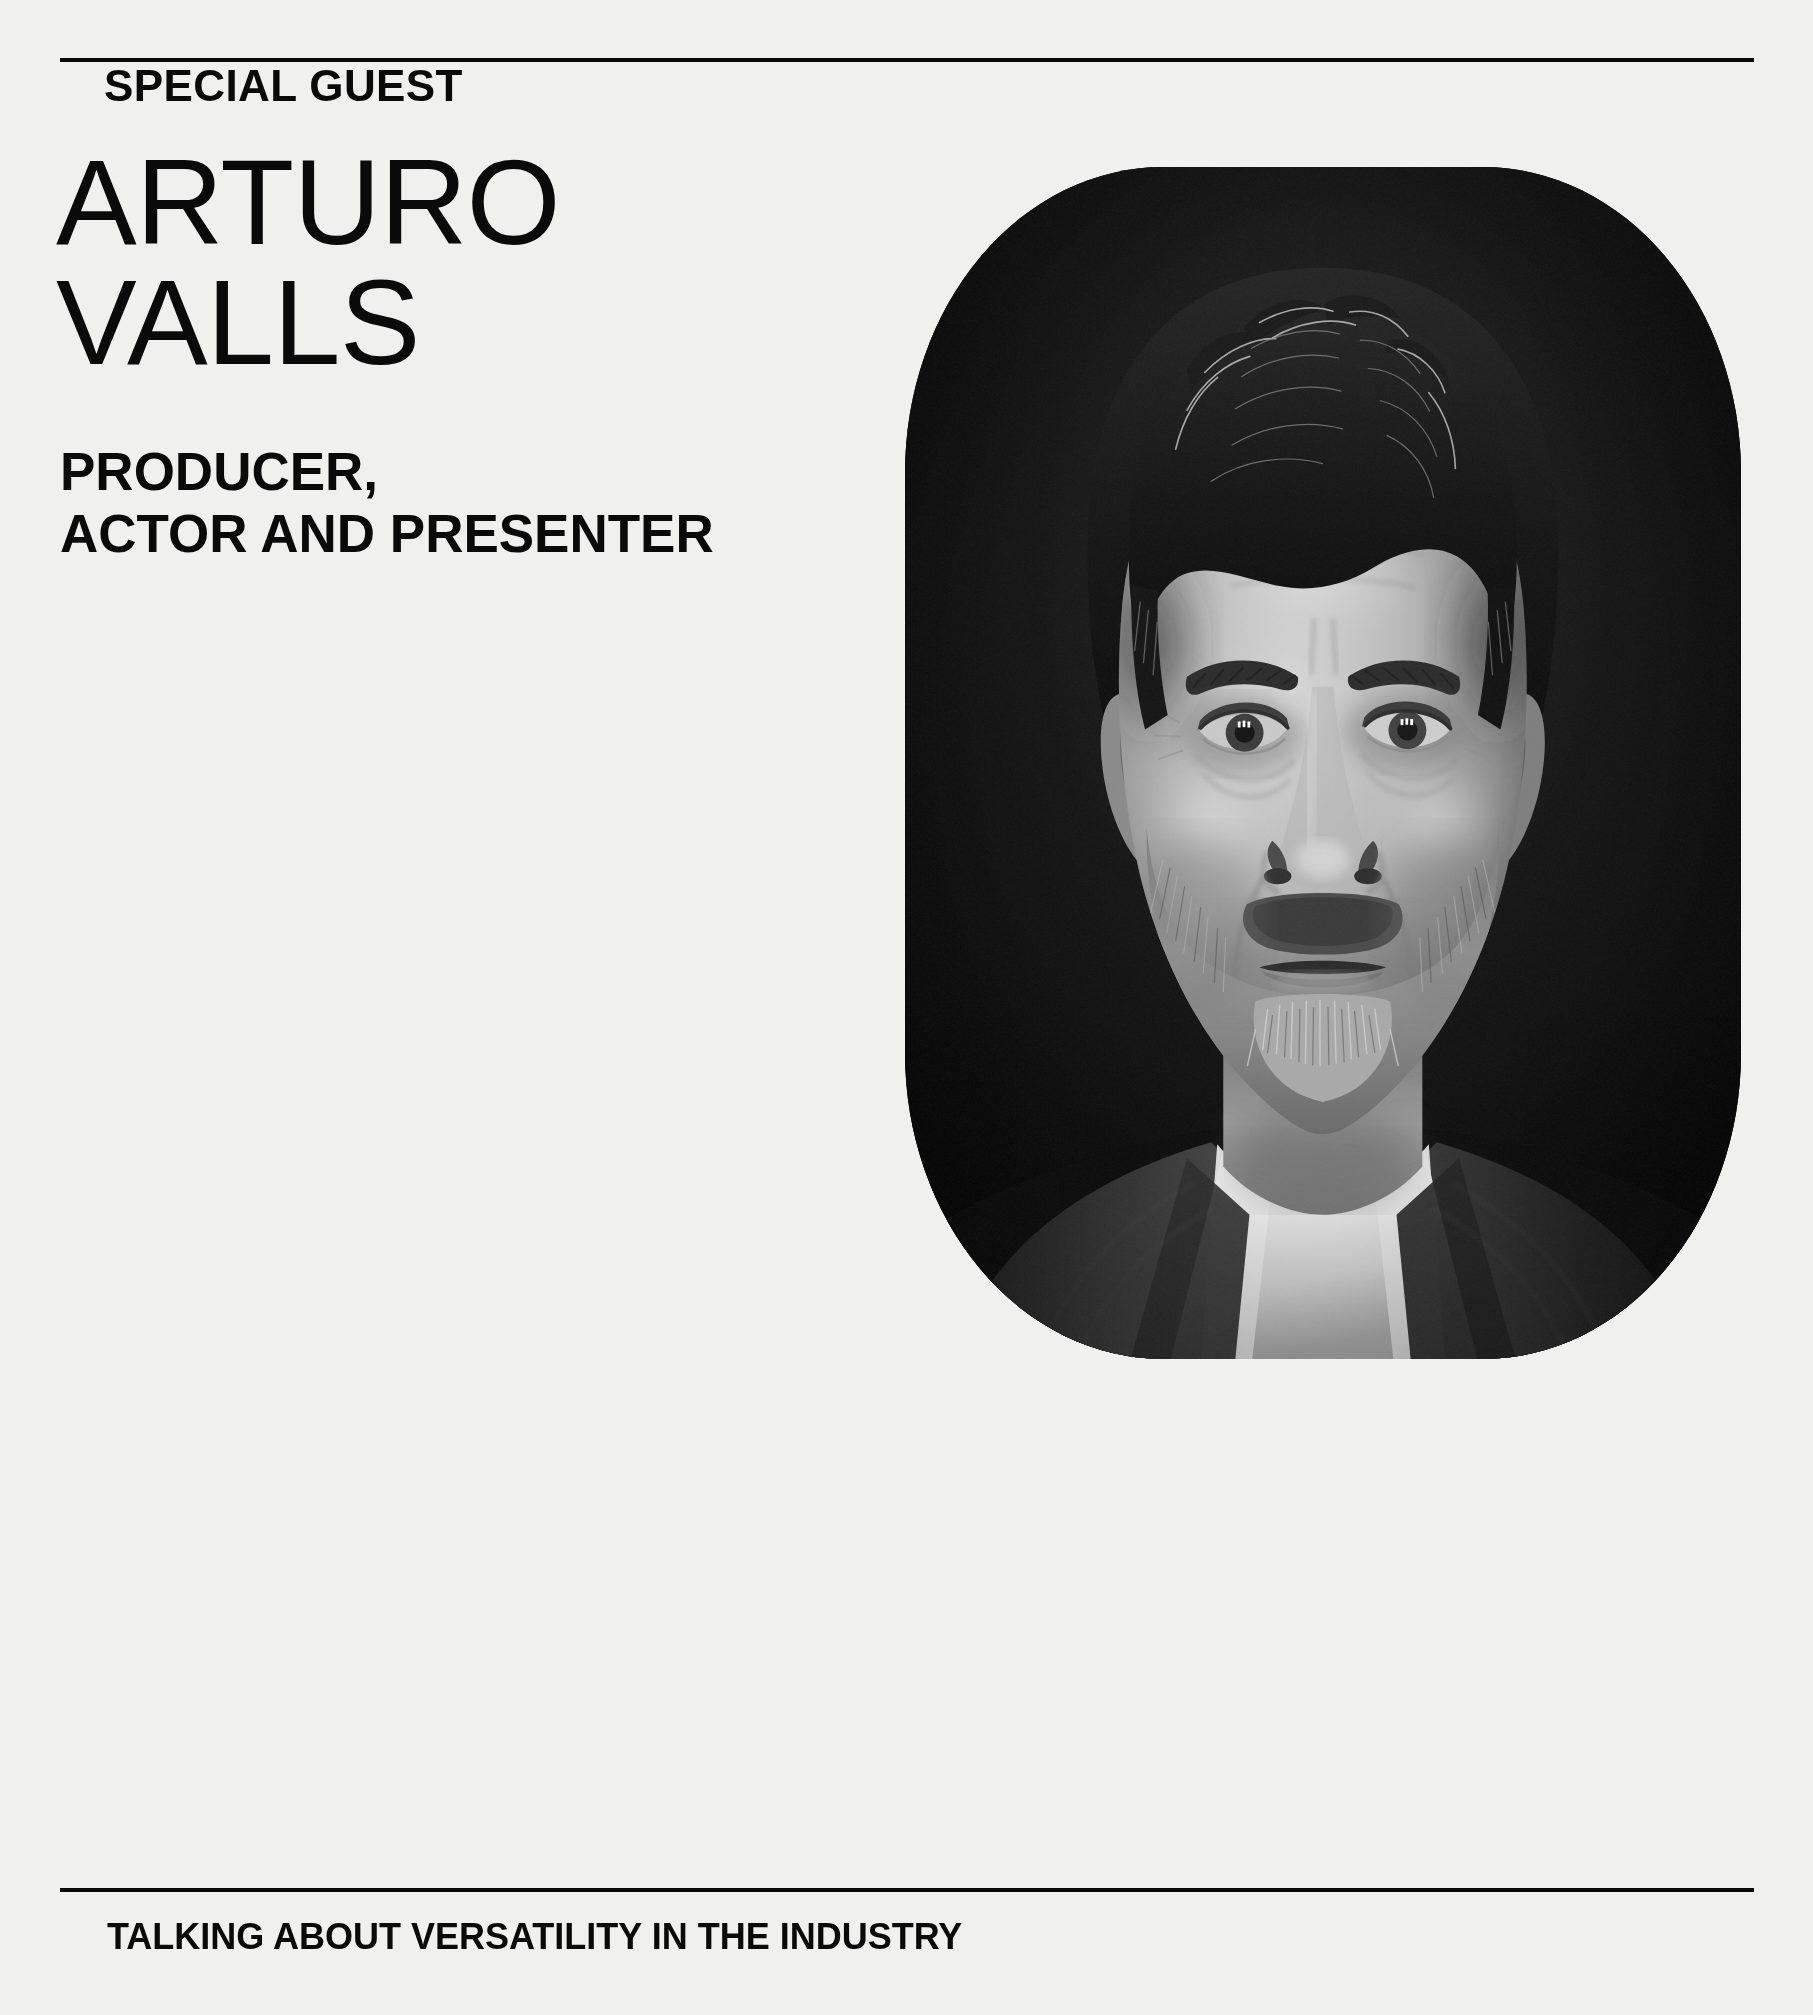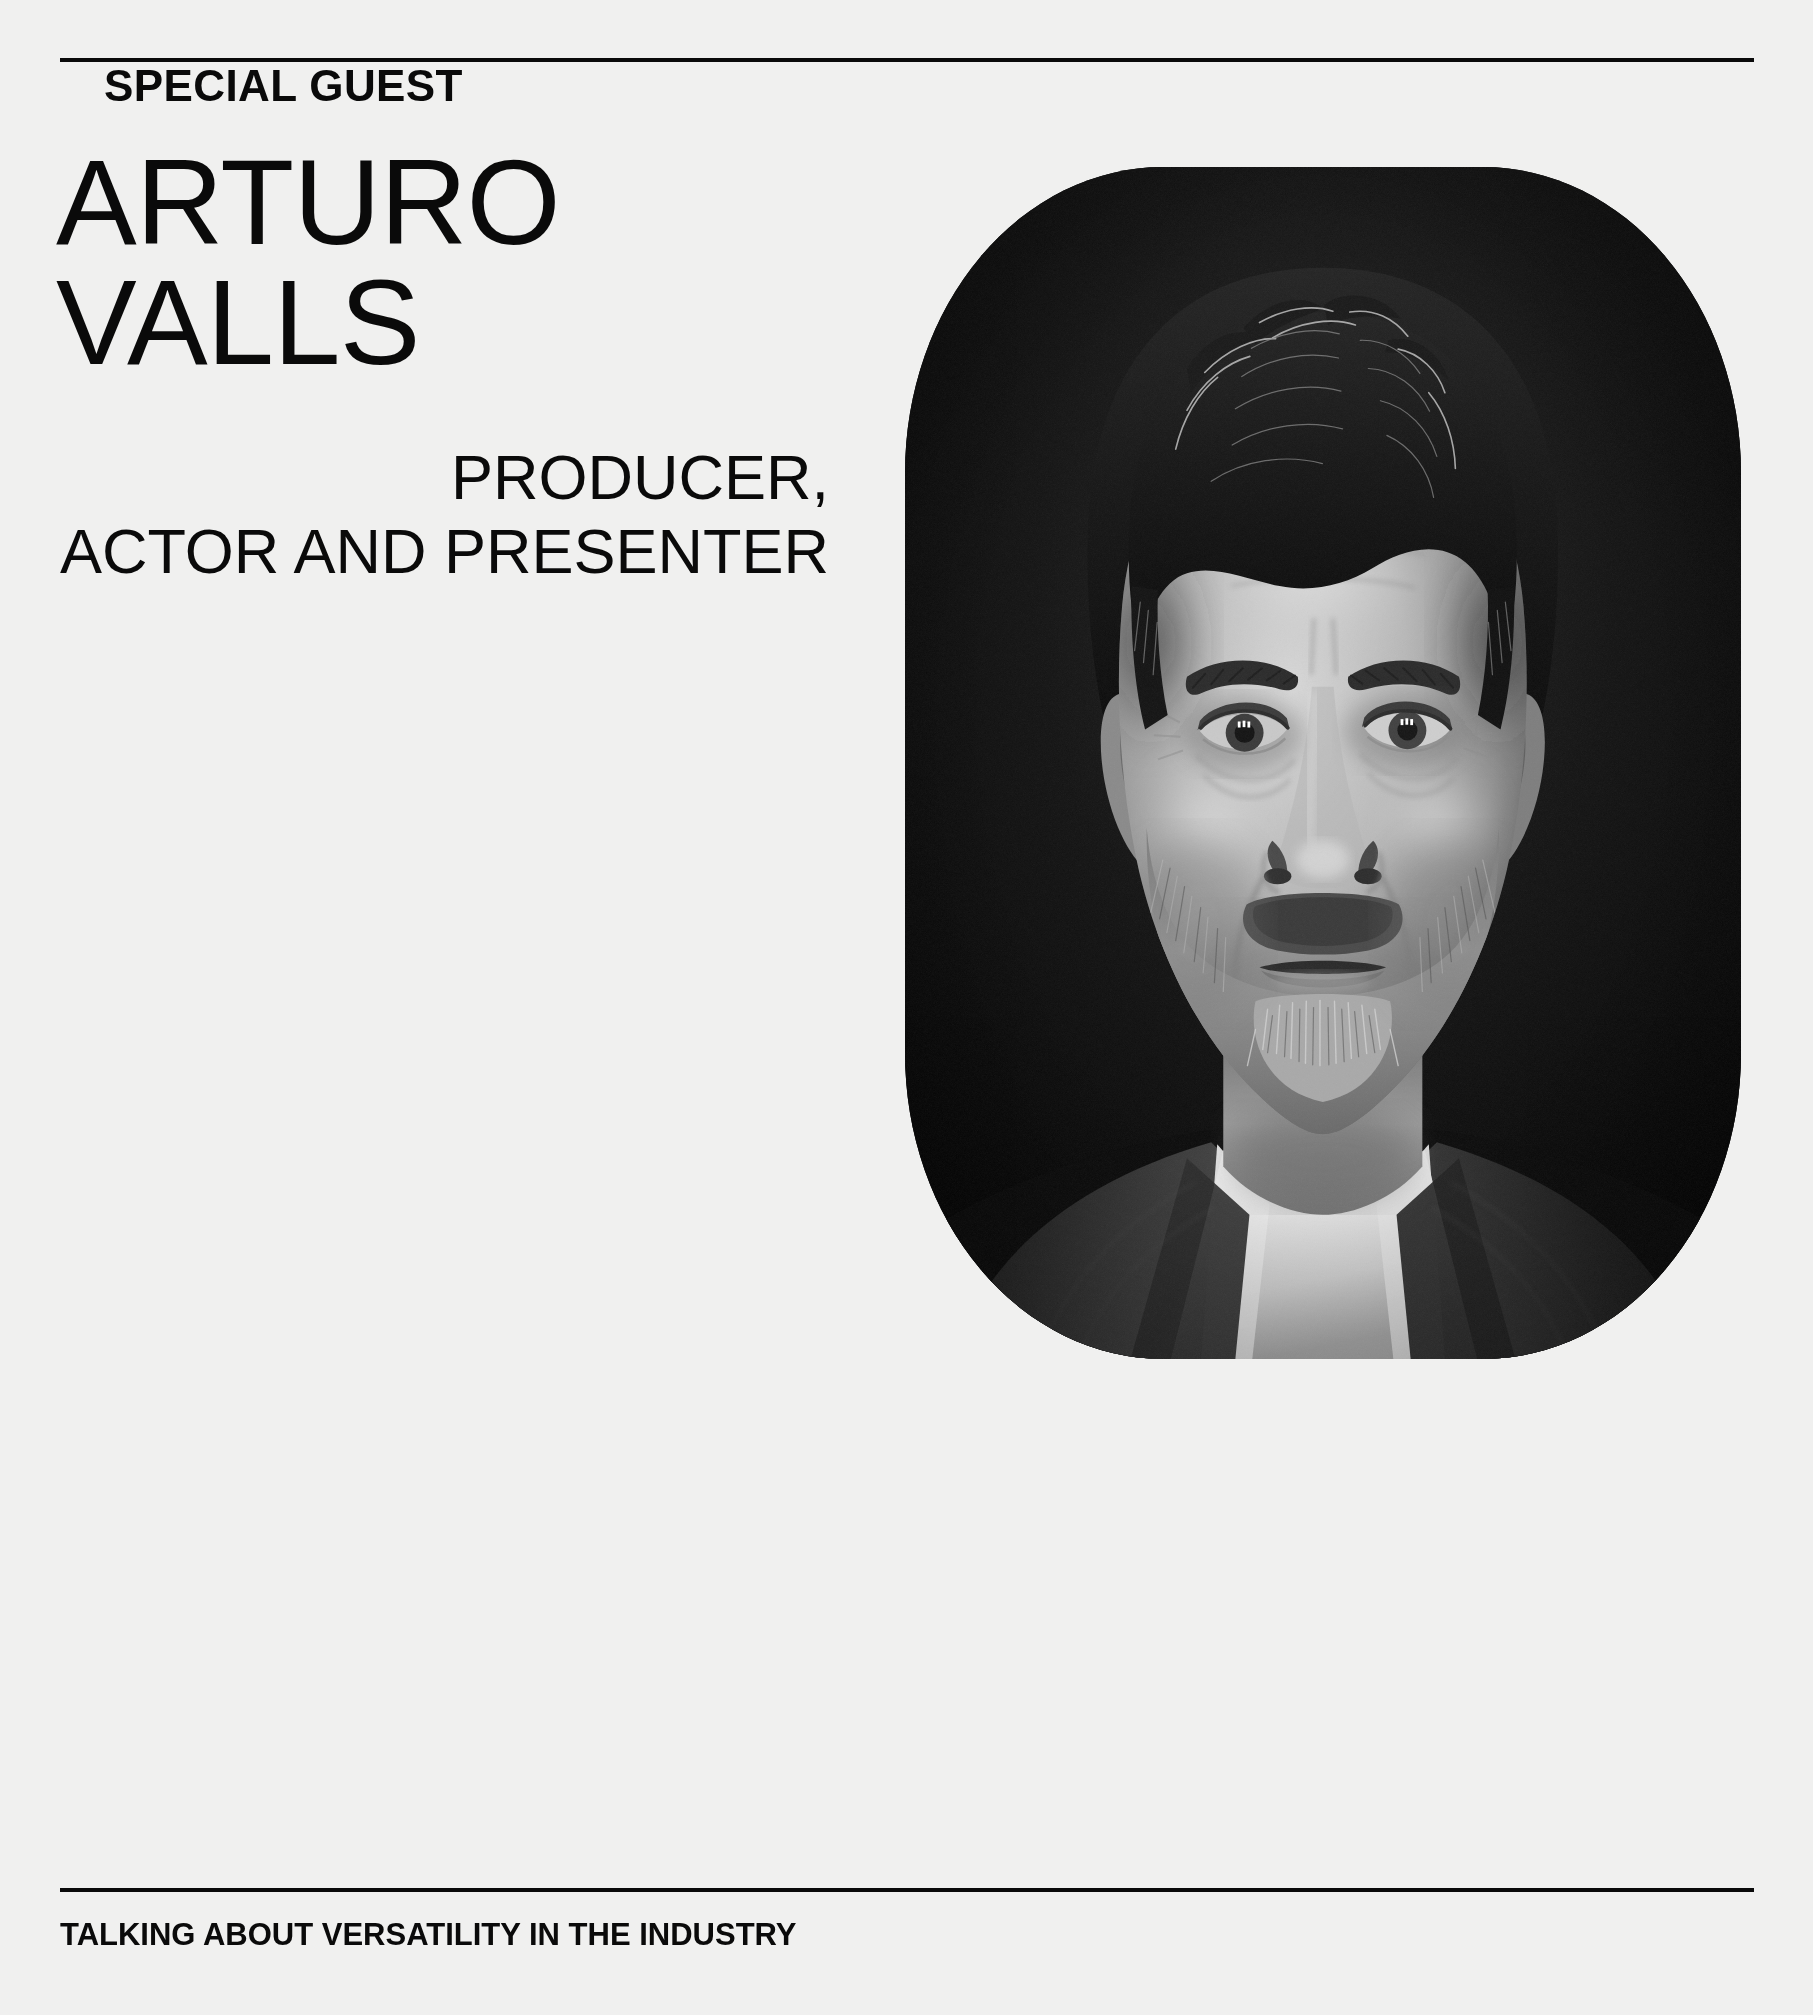--- a/index.html
+++ b/index.html
@@ -59,52 +59,52 @@
     display: block;
   }
 
   #role-block {
     position: absolute;
     left: 60px;
     top: 441px;
     color: #0a0a0a;
   }
   .role-line {
-    font-size: 63px;
-    font-weight: 400;
+    font-size: 53px;
+    font-weight: 700;
     line-height: 1.17;
     letter-spacing: 0px;
     white-space: nowrap;
     display: block;
-    text-align: right;
   }
 
   
   #talk-block {
     position: absolute;
     left: 60px;
     top: 1910px;
     color: #0a0a0a;
   }
   #talk-title {
     font-size: 54px;
     font-weight: 700;
     letter-spacing: -0.2px;
     line-height: 1.0;
     white-space: nowrap;
     display: block;
   }
   #talk-subtitle {
-    font-size: 31px;
+    font-size: 36px;
     font-weight: 700;
     letter-spacing: 0px;
     line-height: 1.0;
     margin-top: 8.9px;
     white-space: nowrap;
     display: block;
+    margin-left: 47px;
   }
 
   
   #portrait {
     position: absolute;
     left: 905px;
     top: 167px;
     width: 836px;
     height: 1192px;
     border-radius: 258px / 306px;

